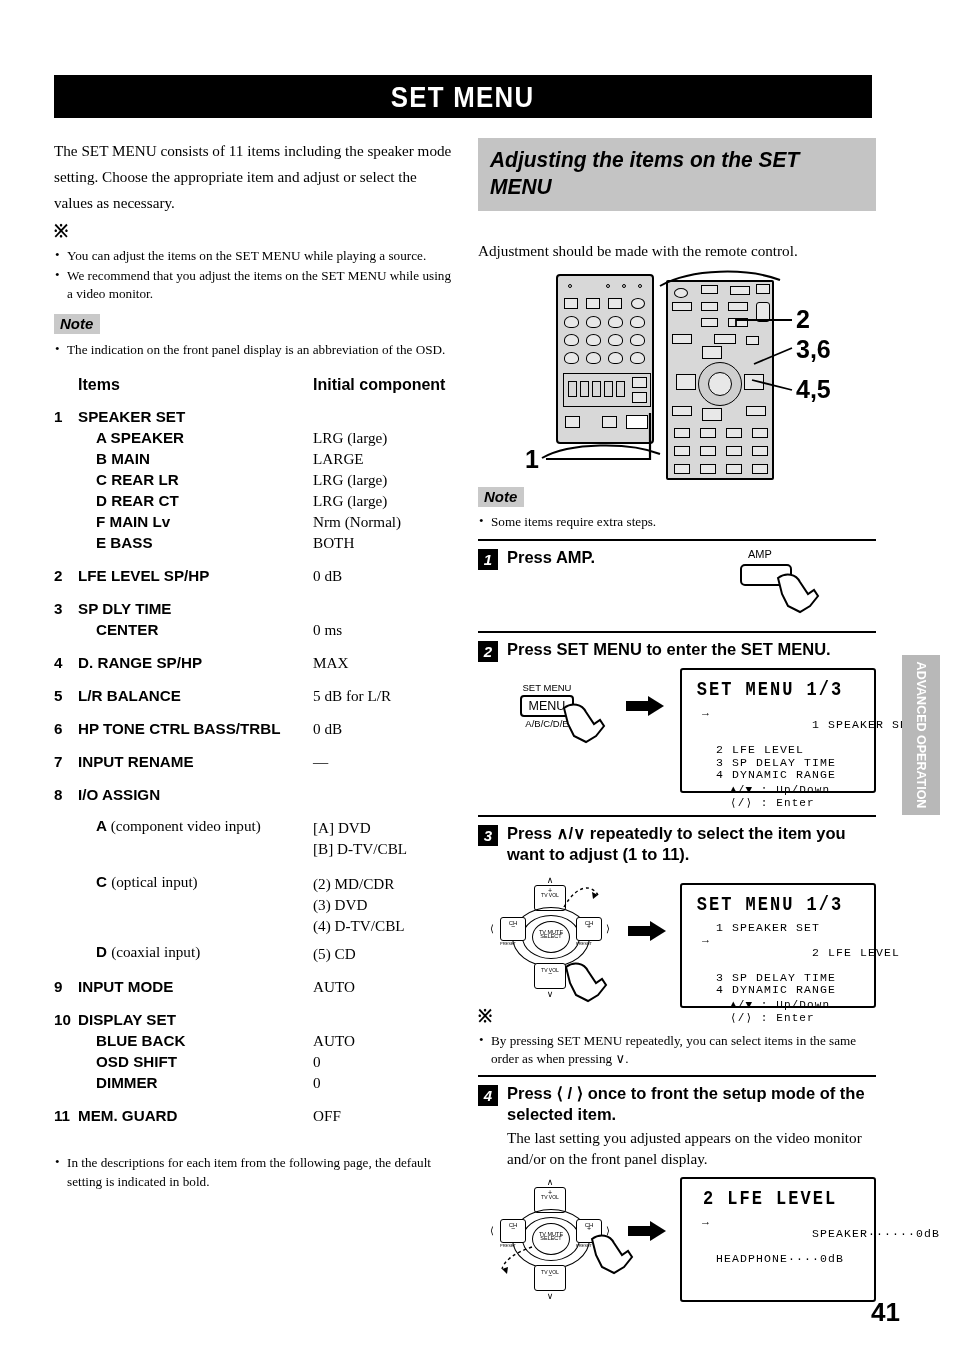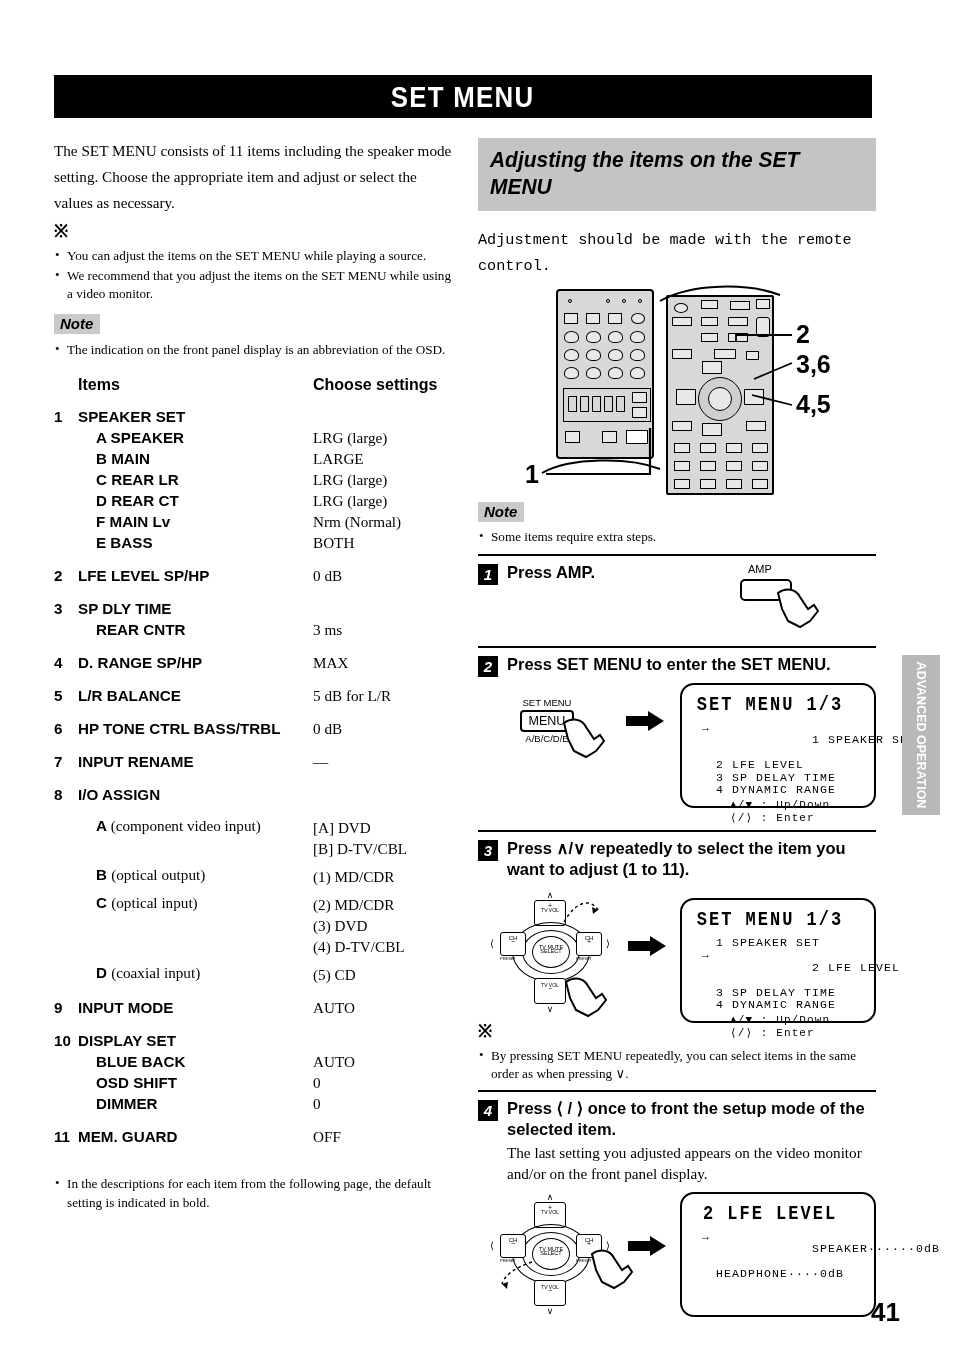--- a/index.html
+++ b/index.html
@@ -111,21 +111,21 @@
     font-family:"Liberation Sans", sans-serif;
     font-weight:bold; font-size:16.5px; line-height:21px;
   }
   .step-sub {
     font-family:"Liberation Serif", serif; font-weight:normal;
     font-size:15.2px; line-height:21px; margin-top:2px;
   }
 
   
   .osd {
-    border:2.5px solid #000; border-radius:14px;
+    border:2.5px solid #000; border-radius:3px;
     background:#fff;
     font-family:"Liberation Mono", monospace;
     padding:10px 16px 10px 0;
   }
   .osd-title {
     text-align:center; font-size:17px; font-weight:bold;
     letter-spacing:2px; margin-bottom:8px;
     transform:scaleY(1.15); transform-origin:center;
   }
   .osd-lines { font-size:11.5px; line-height:12.6px; letter-spacing:1.1px; padding-left:34px; }
@@ -207,21 +207,21 @@
 
     <ul class="bullets" style="margin-top:7px;">
       <li>The indication on the front panel display is an abbreviation of the OSD.</li>
     </ul>
 
     <table class="items-table" style="margin-top:17px;">
       <tbody>
           <tr class="hdr">
         <td class="col-num"></td>
         <td class="col-name">Items</td>
-        <td class="col-val">Choose settings</td>
+        <td class="col-val">Initial component</td>
       </tr>
 
       <tr>
         <td class="row-num">1</td>
         <td class="row-name">SPEAKER SET</td>
         <td class="row-val"></td>
       </tr>
       <tr>
         <td class="row-num"></td>
         <td class="row-name indent1">A SPEAKER</td>
@@ -265,22 +265,22 @@
       <tr class="gap-row">
             <td colspan="3"></td>
           </tr>
       <tr>
         <td class="row-num">3</td>
         <td class="row-name">SP DLY TIME</td>
         <td class="row-val"></td>
       </tr>
       <tr>
         <td class="row-num"></td>
-        <td class="row-name indent1">REAR CNTR</td>
-        <td class="row-val">3 ms</td>
+        <td class="row-name indent1">CENTER</td>
+        <td class="row-val">0 ms</td>
       </tr>
 
       <tr class="gap-row">
             <td colspan="3"></td>
           </tr>
       <tr>
         <td class="row-num">4</td>
         <td class="row-name">D. RANGE SP/HP</td>
         <td class="row-val">MAX</td>
       </tr>
@@ -330,28 +330,20 @@
         <td class="name-mix" style="padding-left:18px;">
           <span>A</span>
           <i>(component video input)</i>
         </td>
         <td class="row-val" style="white-space:pre-line;">[A] DVD
 [B] D-TV/CBL</td>
       </tr>
       <tr class="gap-row-sm">
             <td colspan="3"></td>
           </tr>
-      <tr>
-        <td class="row-num"></td>
-        <td class="name-mix" style="padding-left:18px;">
-          <span>B</span>
-          <i>(optical output)</i>
-        </td>
-        <td class="row-val" style="white-space:pre-line;">(1) MD/CDR</td>
-      </tr>
       <tr class="gap-row-sm">
             <td colspan="3"></td>
           </tr>
       <tr>
         <td class="row-num"></td>
         <td class="name-mix" style="padding-left:18px;">
           <span>C</span>
           <i>(optical input)</i>
         </td>
         <td class="row-val" style="white-space:pre-line;">(2) MD/CDR
@@ -418,21 +410,21 @@
       <li>In the descriptions for each item from the following page, the default setting is indicated in bold.</li>
     </ul>
   </div>
 
   <div class="col-right">
 
     <div class="grey-head">
       <div class="h">Adjusting the items on the SET MENU</div>
     </div>
 
-    <div class="para" style="margin-top:16px;font-family:Liberation Mono, monospace;">Adjustment should be made with the remote control.</div>
+    <div class="para" style="margin-top:27px;">Adjustment should be made with the remote control.</div>
 
     <div class="art" style="height:215px; margin-top:6px; position:relative;">
 
       <div class="remote-box" style="position:absolute; left:78px; top:4px; width:98px; height:170px;">
 
         <div style="position:absolute; left:10px; top:8px; width:4px; height:4px; border:1px solid #000; border-radius:50%;"></div>
         <div style="position:absolute; left:48px; top:8px; width:4px; height:4px; border:1px solid #000; border-radius:50%;"></div>
         <div style="position:absolute; left:64px; top:8px; width:4px; height:4px; border:1px solid #000; border-radius:50%;"></div>
         <div style="position:absolute; left:80px; top:8px; width:4px; height:4px; border:1px solid #000; border-radius:50%;"></div>
 

